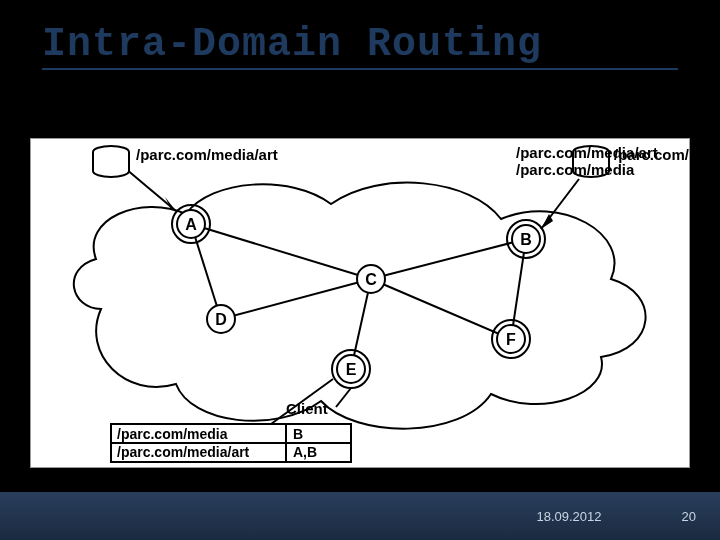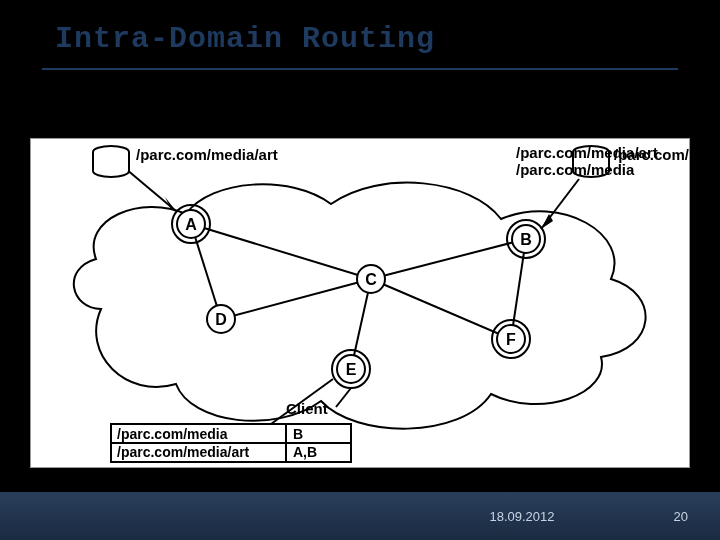--- a/index.html
+++ b/index.html
@@ -7,23 +7,23 @@
     width: 720px;
     height: 540px;
     background: #000;
     font-family: Arial, sans-serif;
     position: relative;
     overflow: hidden;
   }
   .title {
     font-family: "Courier New", monospace;
     font-weight: bold;
-    font-size: 30px;
+    font-size: 40px;
     color: #1e3a5f;
-    padding: 22px 0 0 55px;
+    padding: 22px 0 0 42px;
     letter-spacing: 1px;
   }
   .underline {
     position: absolute;
     top: 68px;
     left: 42px;
     right: 42px;
     height: 2px;
     background: #1e3a5f;
   }
@@ -54,22 +54,22 @@
   .footer {
     position: absolute;
     bottom: 0;
     left: 0;
     right: 0;
     height: 48px;
     background: linear-gradient(to bottom, #2a3f5c, #1a2a40);
     display: flex;
     justify-content: flex-end;
     align-items: center;
-    padding-right: 32px;
-    gap: 119px;
+    padding-right: 24px;
+    gap: 80px;
     color: #c8d4e2;
     font-size: 13px;
   }
   .node-circle {
     fill: #fff;
     stroke: #000;
     stroke-width: 2;
   }
   .node-outer {
     fill: none;

